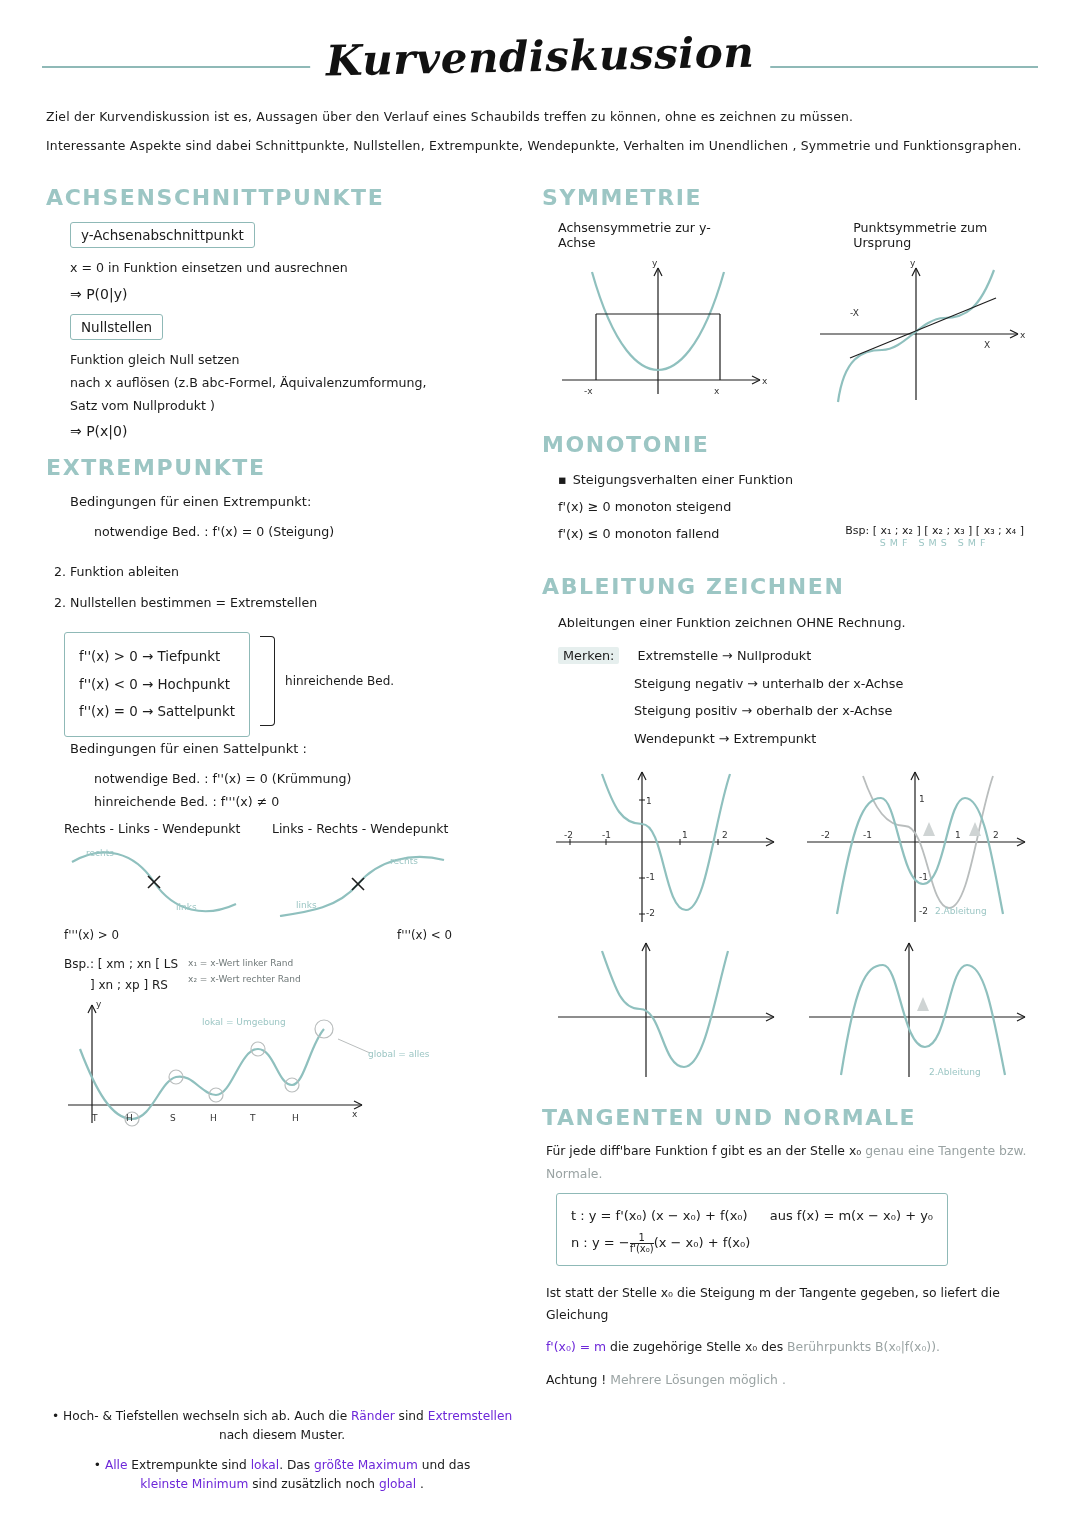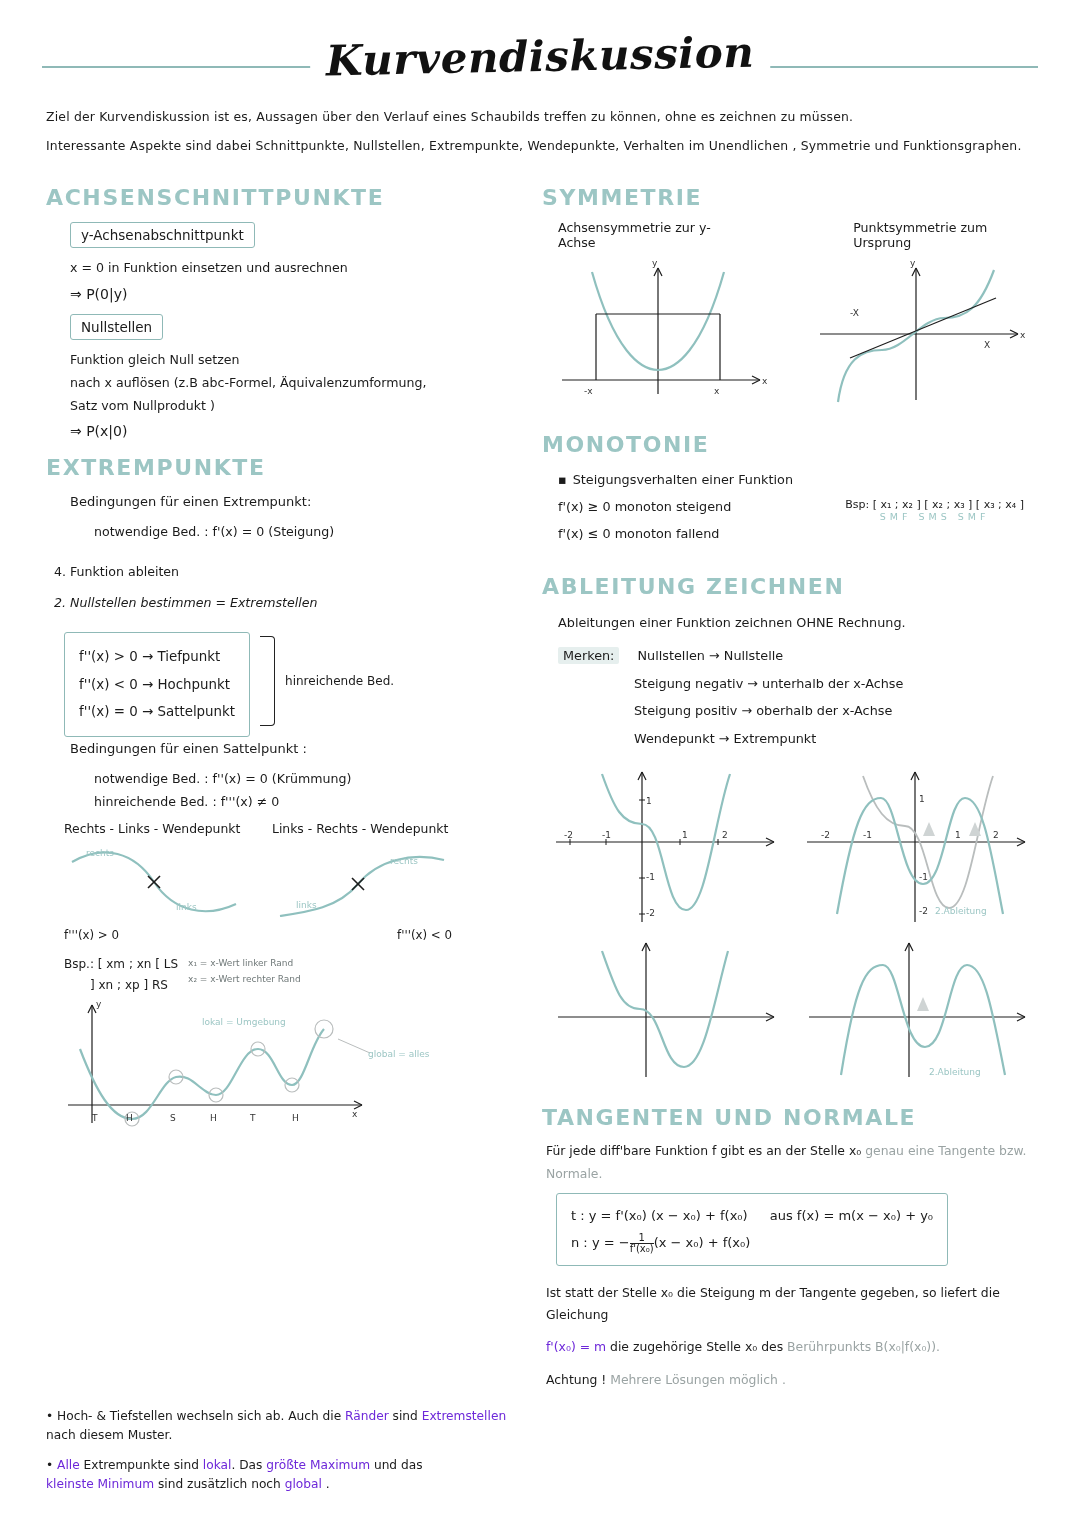--- a/index.html
+++ b/index.html
@@ -140,21 +140,21 @@
     display:inline-block;
     margin:8px 0 10px 14px;
     font-size:13px;
     line-height:2.1;
   }
   .frac{display:inline-block;text-align:center;vertical-align:-0.5em;font-size:10px;line-height:1.05;}
   .frac .num{border-bottom:1.2px solid #222;padding:0 2px;display:block;}
 
   
   .glob-notes{margin:10px 46px 0 46px;font-size:12.2px;line-height:1.6;}
-  .glob-notes p{margin:10px 0;}
+  .glob-notes p{margin:10px 0;text-align:center;}
 
   .foot-cols{display:flex;margin:6px 46px 0 46px;gap:24px;}
   .foot-col{width:480px;}
   .foot-col.right{width:500px;}
 
   svg{display:block;}
   .sv-cv{stroke:#8fc0be;fill:none;stroke-width:2.2;}
   .sv-ax{stroke:#1d1d1d;fill:none;stroke-width:1.2;}
   .sv-gy{stroke:#b9bdbd;fill:none;stroke-width:1.8;}
   .sv-tx{font-size:9px;fill:#333;font-family:"DejaVu Sans",sans-serif;}
@@ -195,22 +195,22 @@
       </div>
 
       <h2 class="sec">EXTREMPUNKTE</h2>
 
       <div class="indent">
         <div class="line" style="font-size:13px;">Bedingungen für einen Extrempunkt:</div>
         <div class="line indent" style="margin-top:6px;">notwendige Bed. :  f'(x) = 0   (Steigung)</div>
       </div>
 
       <div style="margin-left:8px;margin-top:16px;">
-        <div class="line">4. Funktion ableiten</div>
-        <div class="line" style="margin-top:8px;font-style:italic;">2. Nullstellen bestimmen  =  Extremstellen</div>
+        <div class="line">2. Funktion ableiten</div>
+        <div class="line" style="margin-top:8px;">2. Nullstellen bestimmen  =  Extremstellen</div>
       </div>
 
       <div class="bracket-wrap" style="margin-top:10px;">
         <div class="framebox">
           <div class="line">f''(x) &gt; 0  →  Tiefpunkt</div>
           <div class="line">f''(x) &lt; 0  →  Hochpunkt</div>
           <div class="line">f''(x) = 0  →  Sattelpunkt</div>
         </div>
         <div class="bracket"></div>
         <div class="bracket-label">hinreichende Bed.</div>
@@ -332,39 +332,39 @@
           <text class="sv-tx" x="216" y="84" font-size="11">x</text>
           <path class="sv-cv" d="M34 148 C 40 104, 58 96, 78 96 C 100 96, 118 64, 140 64 C 162 64, 176 54, 190 16"></path>
           <line class="sv-ax" stroke-width="0.9" x1="46" y1="104" x2="192" y2="44"></line>
           <text class="sv-tx" x="46" y="62">-X</text>
           <text class="sv-tx" x="180" y="94">X</text>
         </svg>
       </div>
 
       <h2 class="sec" style="margin-top:18px;">MONOTONIE</h2>
 
-      <div style="display:flex;justify-content:space-between;align-items:center;">
+      <div style="display:flex;justify-content:space-between;align-items:flex-end;">
         <div class="mono-list">
           <div><span class="bul">▪</span><span>Steigungsverhalten einer Funktion</span></div>
           <div>f'(x) ≥ 0    monoton steigend</div>
           <div>f'(x) ≤ 0    monoton fallend</div>
         </div>
         <div class="bspmono" style="margin-top:4px;margin-right:10px;">
           <div>Bsp: [ x₁ ; x₂ ] [ x₂ ; x₃ ] [ x₃ ; x₄ ]</div>
           <div class="sub" style="text-align:center;">SMF    SMS    SMF</div>
         </div>
       </div>
 
       <h2 class="sec" style="margin-top:26px;">ABLEITUNG ZEICHNEN</h2>
 
       <div class="abl-list">
         <div>Ableitungen einer Funktion zeichnen OHNE Rechnung.</div>
         <div style="margin-top:6px;">
           <span class="merken">Merken:</span>
-          <span style="margin-left:14px;">Nullstellen   →   Nullstelle</span>
+          <span style="margin-left:14px;">Extremstelle   →   Nullprodukt</span>
         </div>
         <div style="margin-left:76px;">Steigung negativ   →   unterhalb der x-Achse</div>
         <div style="margin-left:76px;">Steigung positiv   →   oberhalb der x-Achse</div>
         <div style="margin-left:76px;">Wendepunkt   →   Extrempunkt</div>
       </div>
 
       
       <div style="display:flex;gap:16px;margin-top:12px;margin-left:4px;">
         <svg width="235" height="165" viewBox="0 0 235 165">
           <line class="sv-ax" x1="96" y1="8" x2="96" y2="158"></line>

